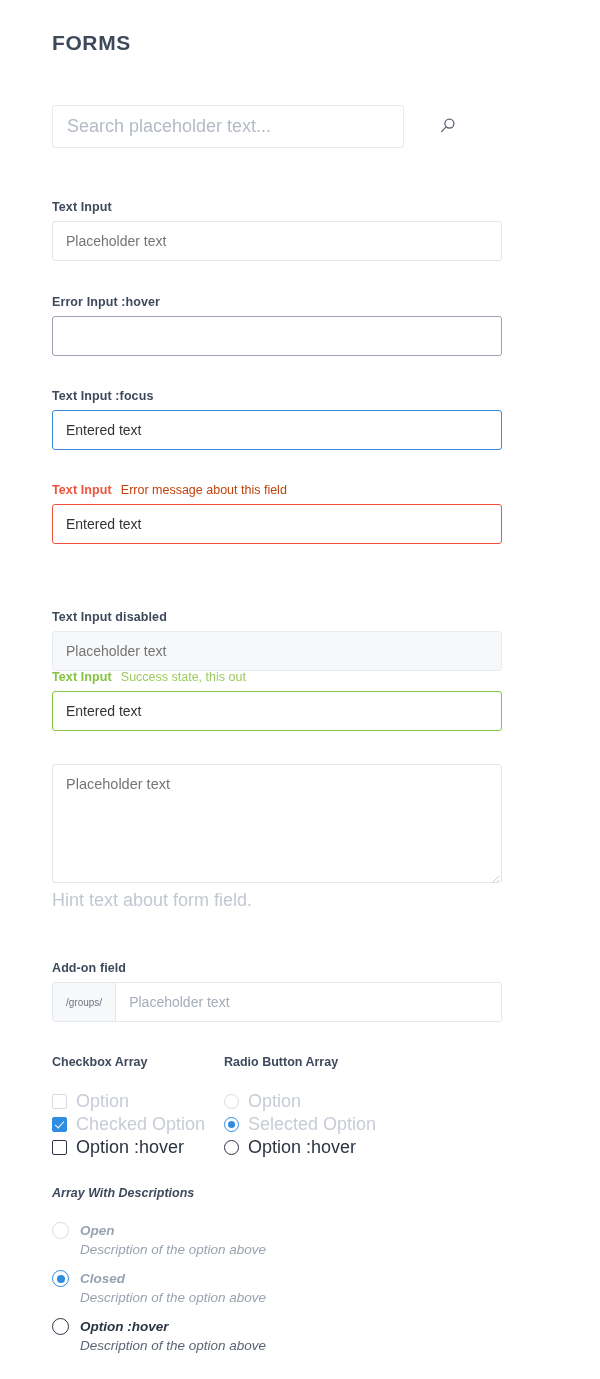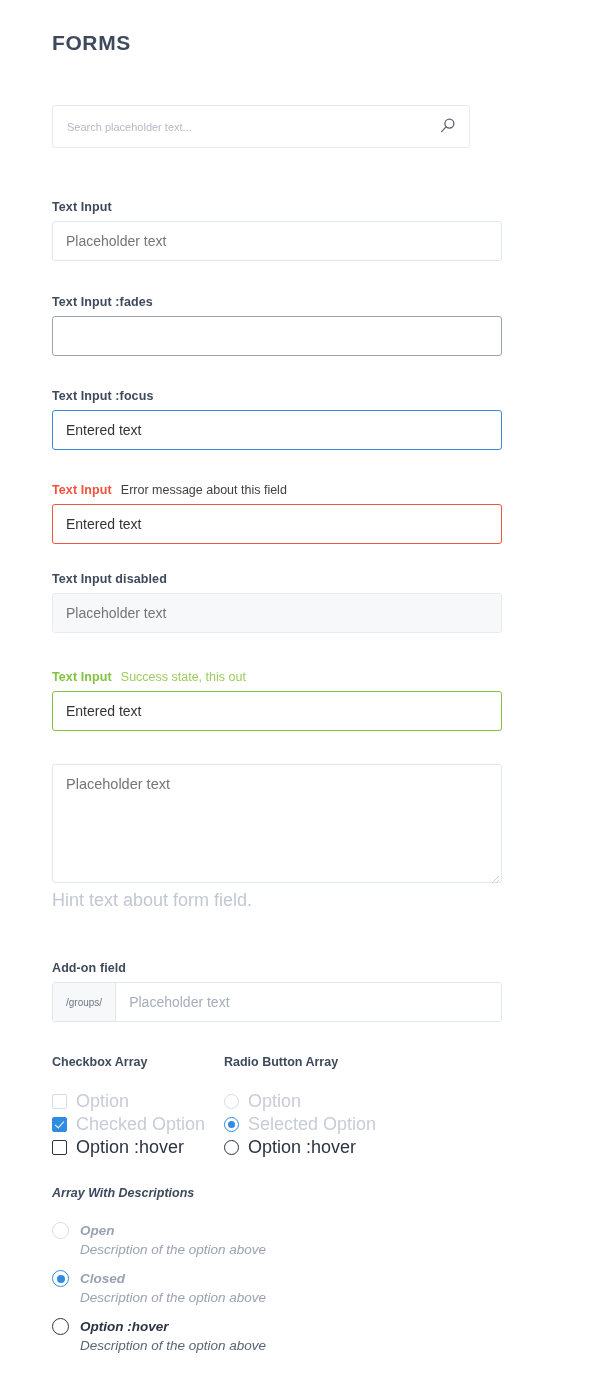--- a/index.html
+++ b/index.html
@@ -50,21 +50,21 @@
     align-items: baseline;
     margin-bottom: 7px;
   }
   .label-row .label { margin-bottom: 0; }
   .label-msg {
     font-size: 12.5px;
     margin-left: 9px;
     font-weight: normal;
   }
   .label-error { color: #f0523c; }
-  .msg-error  { color: #404040; }
+  .msg-error  { color: #c2410c; }
   .label-success { color: #84c341; }
   .msg-success   { color: #9ccb5e; }
 
   .input {
     box-sizing: border-box;
     width: 450px;
     height: 40px;
     border: 1px solid #e2e7ee;
     border-radius: 3px;
     background: #ffffff;
@@ -89,27 +89,27 @@
   
   .search-wrap {
     position: absolute;
     left: 52px;
     top: 105px;
     width: 418px;
     height: 43px;
   }
   .search-input {
     box-sizing: border-box;
-    width: 418px;
+    width: 352px;
     height: 43px;
     border: 1px solid #e7eaf0;
     border-radius: 3px;
     background: #ffffff;
     font-family: "Liberation Sans", sans-serif;
-    font-size: 11px;
+    font-size: 18px;
     color: #333;
     padding: 0 40px 0 14px;
     outline: none;
   }
   .search-input::placeholder { color: #b4bac6; }
   .search-icon {
     position: absolute;
     right: 13px;
     top: 12px;
     width: 18px;
@@ -313,38 +313,38 @@
       </svg>
     </span>
   </div>
 
   <div class="field" style="top:194px;">
     <div class="label">Text Input</div>
     <input class="input placeholder" type="text" placeholder="Placeholder text" style="">
   </div>
 
   <div class="field" style="top:289px;">
-    <div class="label">Text Input :fades</div>
+    <div class="label">Error Input :hover</div>
     <input class="input hover" type="text" value="" style="">
   </div>
 
   <div class="field" style="top:383px;">
     <div class="label">Text Input :focus</div>
     <input class="input focus" type="text" value="Entered text" style="">
   </div>
 
   <div class="field" style="top:477px;">
     <div class="label-row">
       <span class="label label-error">Text Input</span>
       <span class="label-msg msg-error">Error message about this field</span>
     </div>
     <input class="input error" type="text" value="Entered text" style="">
   </div>
 
-  <div class="field" style="top:566px;">
+  <div class="field" style="top:604px;">
     <div class="label">Text Input disabled</div>
     <input class="input disabled" type="text" disabled="" placeholder="Placeholder text" style="">
   </div>
 
   <div class="field" style="top:664px;">
     <div class="label-row">
       <span class="label label-success">Text Input</span>
       <span class="label-msg msg-success">Success state, this out</span>
     </div>
     <input class="input success" type="text" value="Entered text" style="">

